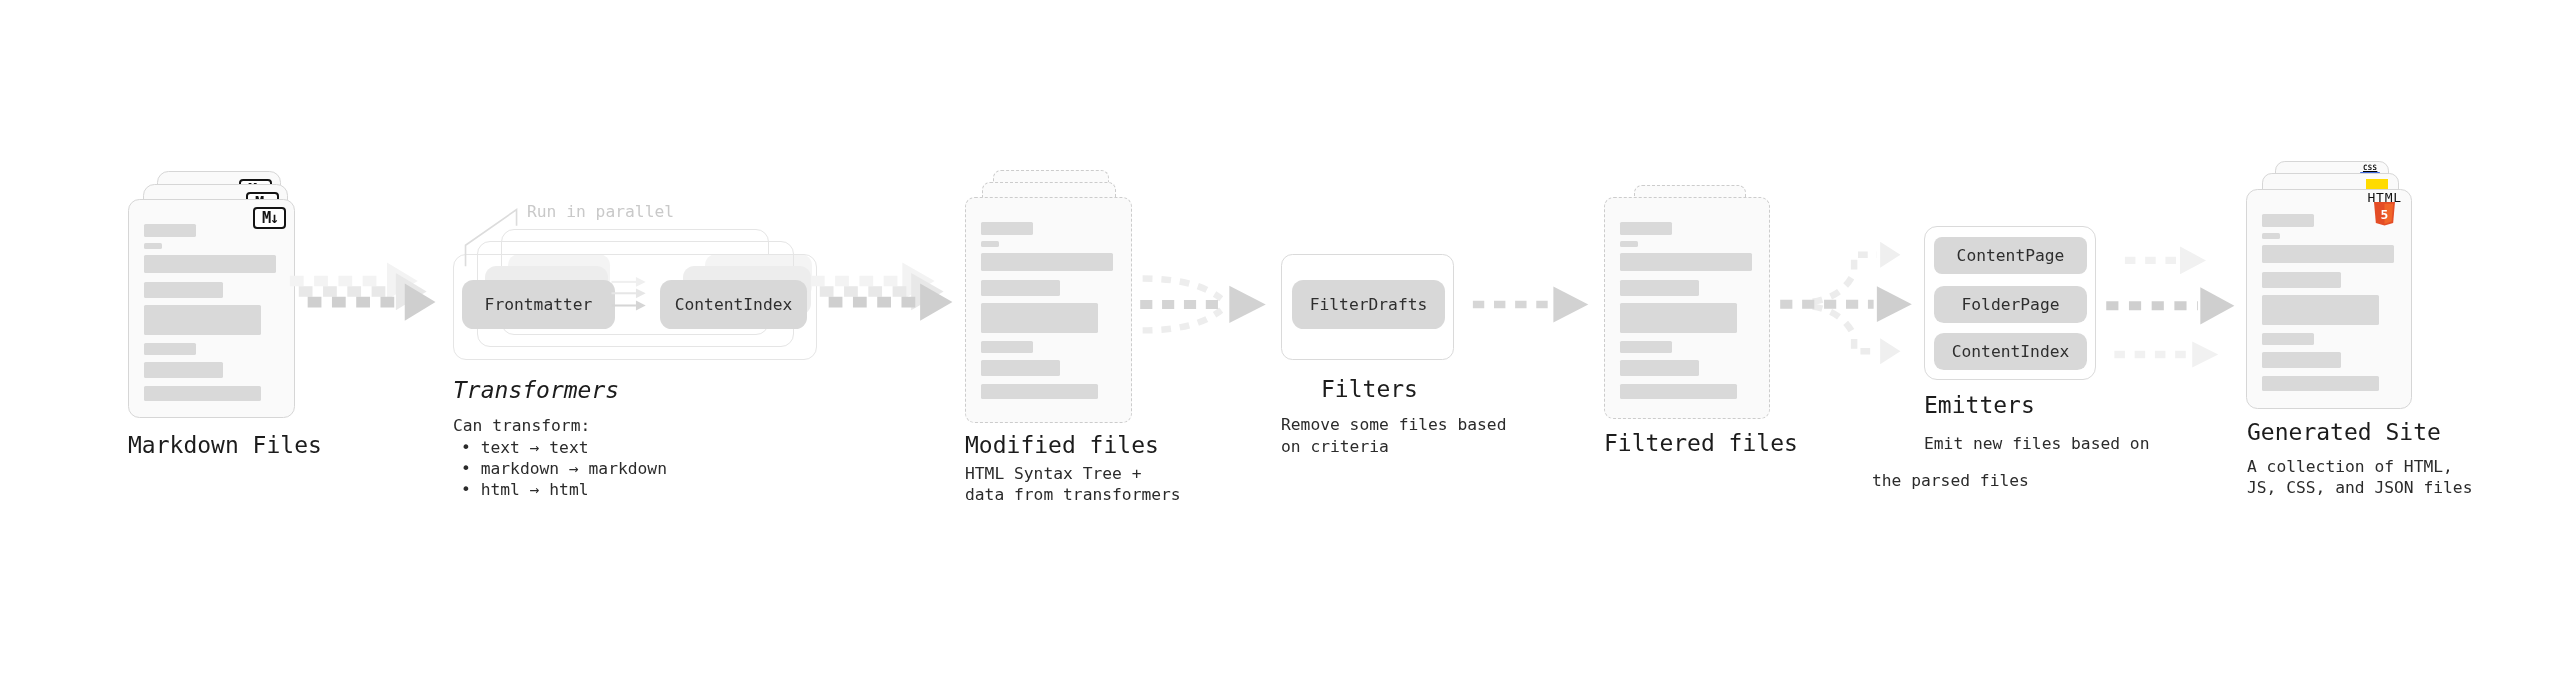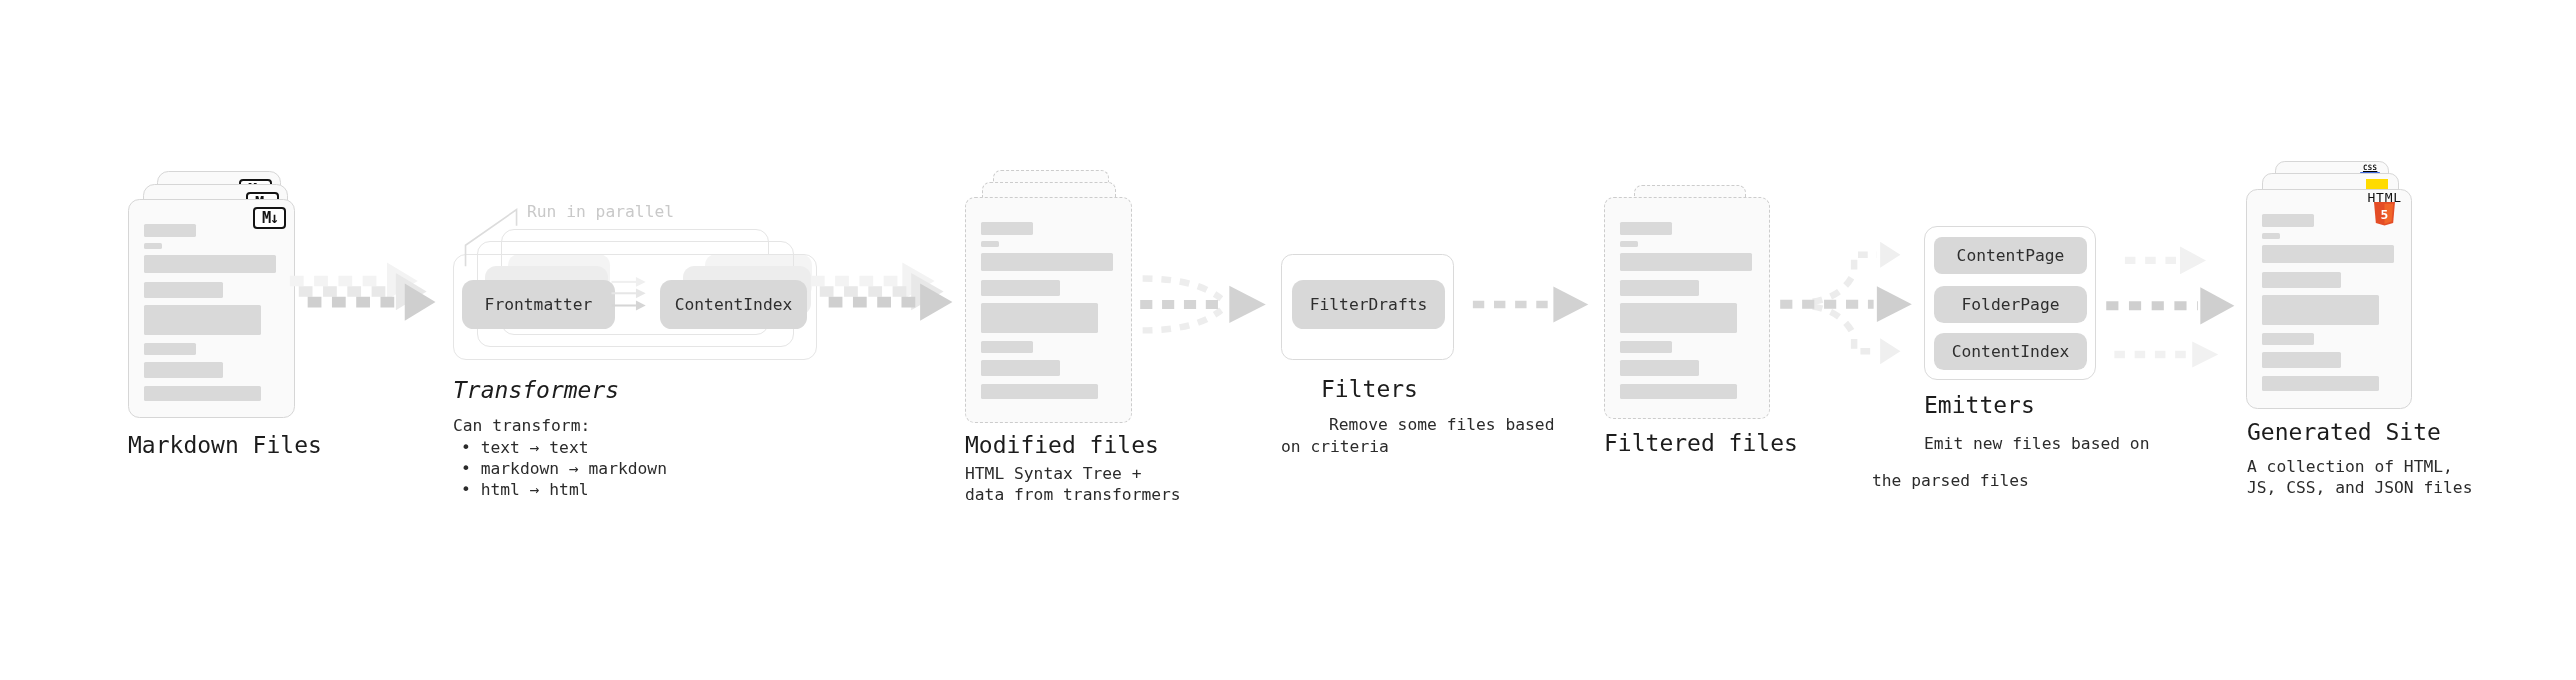--- a/index.html
+++ b/index.html
@@ -164,21 +164,21 @@
     <path d="M8,13 C55,13 85,22 105,38" fill="none" stroke="#ededed" stroke-width="8" stroke-dasharray="12 11"></path>
     <path d="M8,77 C55,77 85,68 105,52" fill="none" stroke="#ededed" stroke-width="8" stroke-dasharray="12 11"></path>
     <line x1="5" y1="45" x2="112" y2="45" stroke="#d4d4d4" stroke-width="11" stroke-dasharray="15 12"></line>
     <polygon points="115,22 160,45 115,68" fill="#d2d2d2"></polygon>
   </svg>
 
   <section>
     <div class="frame solid-bg" style="left:1281px;top:254px;width:173px;height:106px;border-radius:11.4px;"></div>
     <div class="pill" style="left:1292px;top:280px;width:153px;height:49px;">FilterDrafts</div>
     <div class="stage-label" style="left:1281px;top:376px;margin-left:40px;">Filters</div>
-    <div class="desc-line" style="left:1281px;top:414px;margin-left:48px;">Remove some files based</div>
+    <div class="desc-line" style="left:1281px;top:414px;">Remove some files based</div>
     <div class="desc-line" style="left:1281px;top:436px;">on criteria</div>
   </section>
 
   <svg class="arr" style="left:1468px;top:280px;" width="126" height="49" viewBox="0 0 155 60">
     <line x1="6" y1="30" x2="102" y2="30" stroke="#d6d6d6" stroke-width="9" stroke-dasharray="14 12"></line>
     <polygon points="105,8 148,30 105,52" fill="#d2d2d2"></polygon>
   </svg>
 
   <section>
     <div class="tab" style="left:1634px;top:185px;width:112px;height:37px;"></div>

